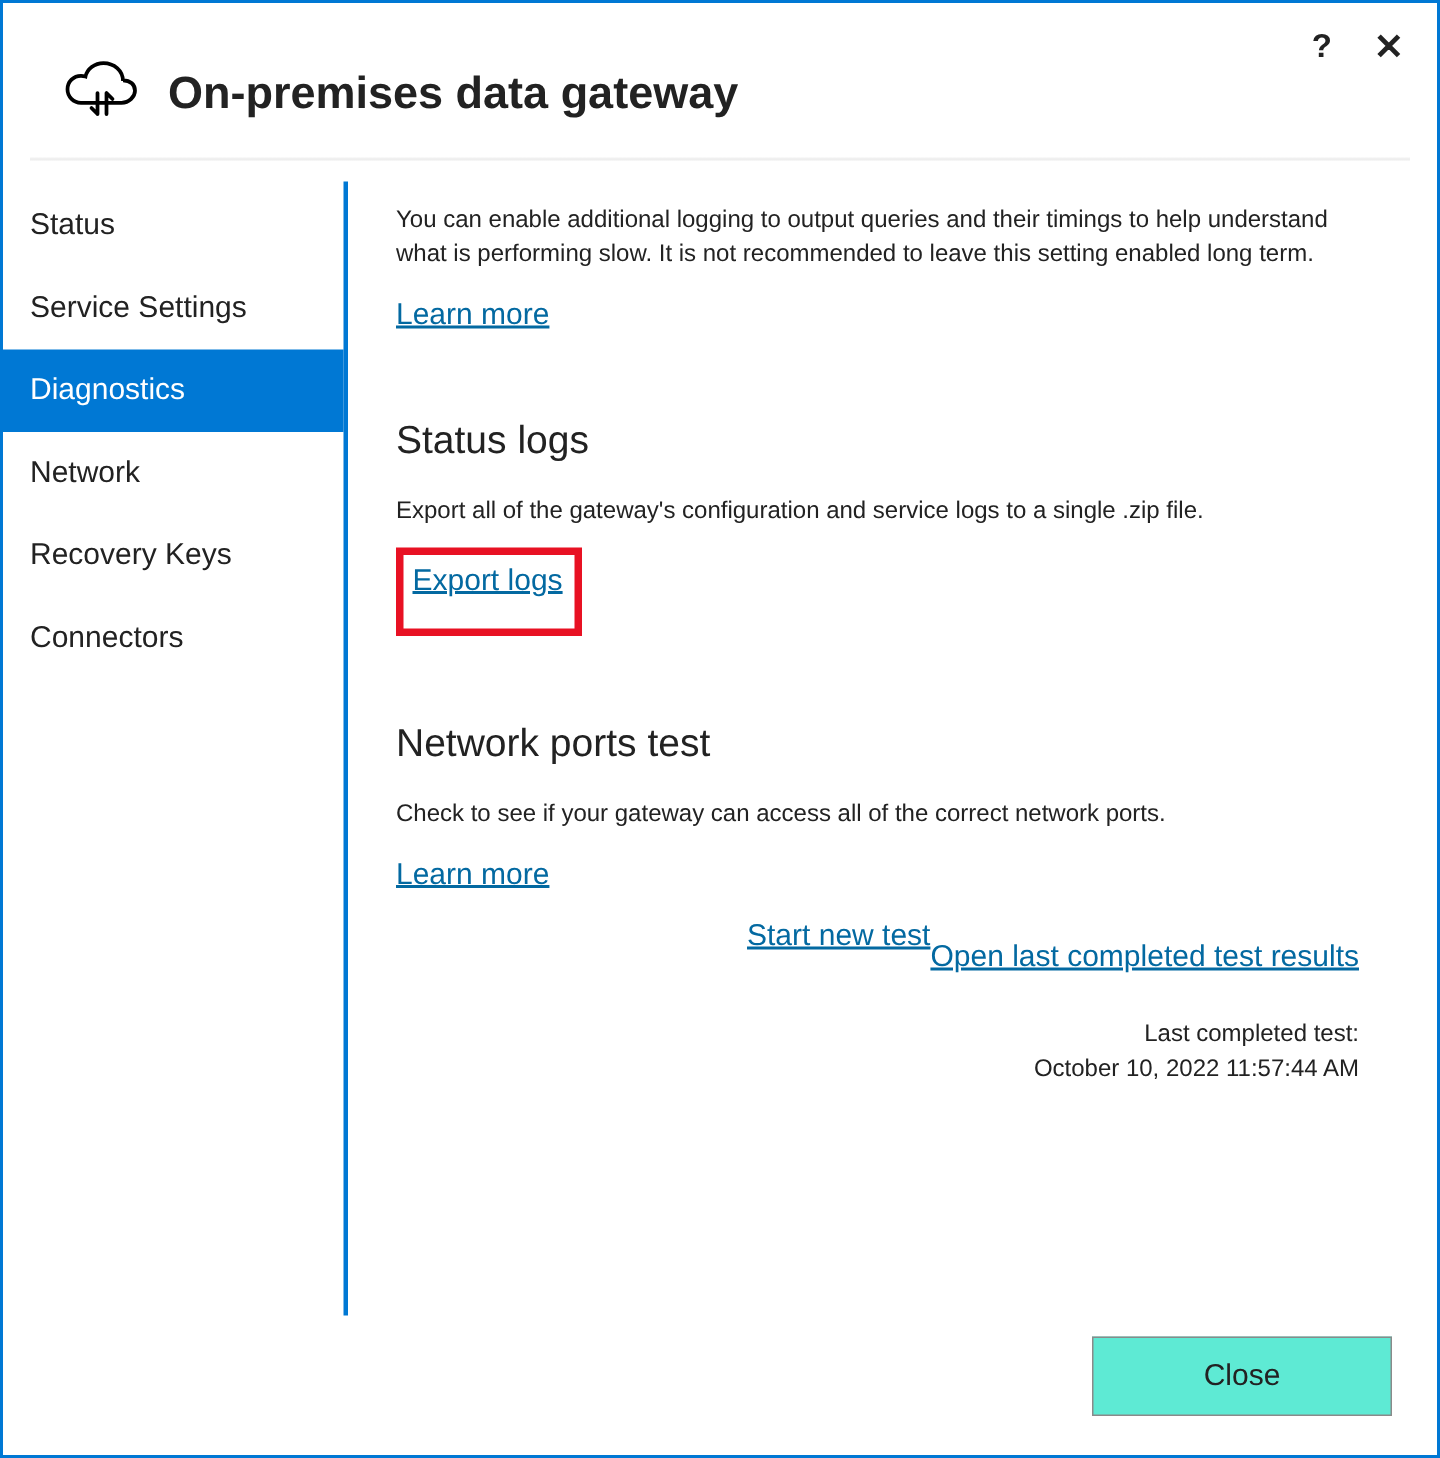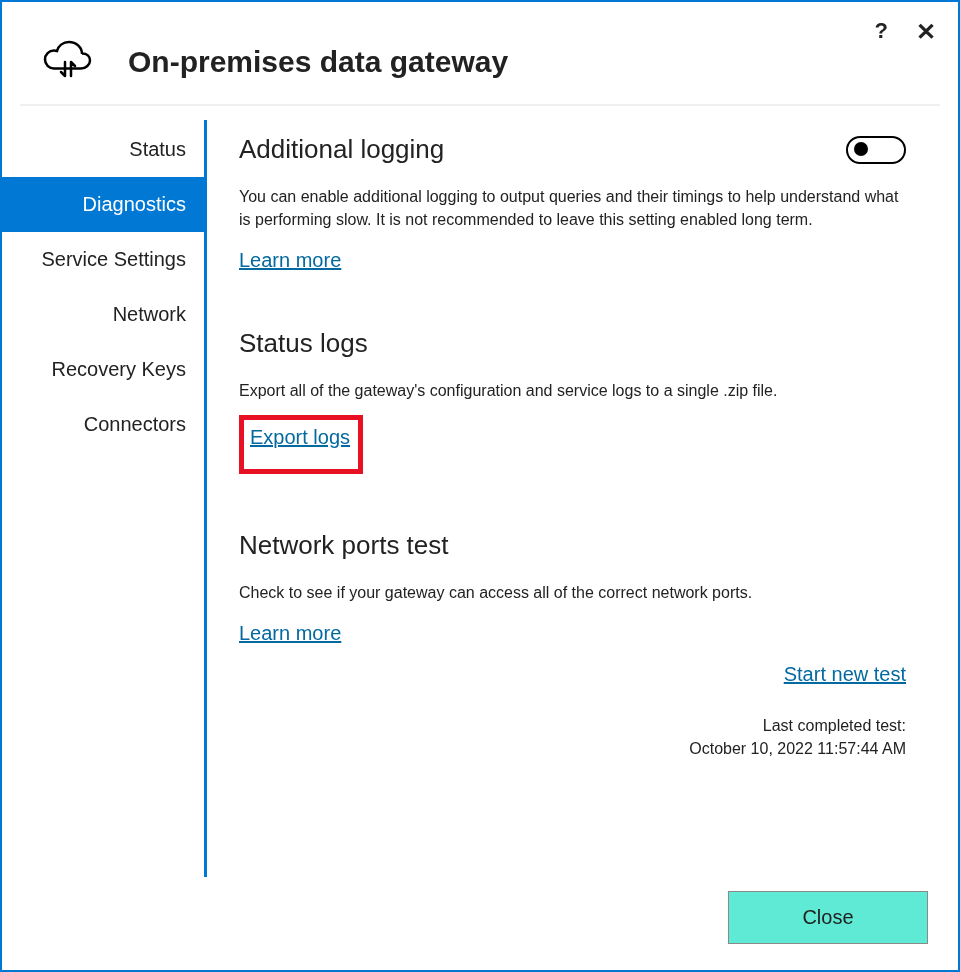--- a/index.html
+++ b/index.html
@@ -14,37 +14,36 @@
     display: flex; align-items: flex-start; justify-content: flex-end;
     padding: 18px 22px 0 22px;
     gap: 28px;
   }
   .titlebar .spacer { flex: 1; }
   .help-icon, .close-icon { font-size: 22px; font-weight: 700; cursor: pointer; line-height: 1; }
   .close-icon { font-size: 24px; }
   .header {
     display: flex; align-items: center;
     padding: 0 40px 18px 40px;
-    gap: 34px;
+    gap: 18px;
     margin-top: -6px;
   }
   .header svg { flex: none; }
   .app-title { font-size: 30px; font-weight: 600; color: #222; }
   .divider {
     height: 2px;
     margin: 0 18px;
     background: linear-gradient(#f2f2f2, #ececec);
   }
   .body {
     flex: 1; display: flex; padding: 14px 18px 0 0;
   }
   .sidebar {
-    width: 202px; flex: none;
+    width: 227px; flex: none;
     padding-top: 2px;
-    text-align: right;
   }
   .sidebar-item {
     padding: 16px 18px;
     font-size: 20px;
     cursor: pointer;
   }
   .sidebar-item.active {
     background: #0078d4; color: #fff;
   }
   .content-wrap {
@@ -118,52 +117,49 @@
     </span>
     <div class="app-title">On-premises data gateway</div>
   </div>
 
   <div class="divider"></div>
 
   <div class="body">
 
     <div class="sidebar">
       <div class="sidebar-item">Status</div>
+      <div class="sidebar-item">Service Settings</div>
       <div class="sidebar-item active">Diagnostics</div>
-      <div class="sidebar-item">Service Settings</div>
       <div class="sidebar-item">Network</div>
       <div class="sidebar-item">Recovery Keys</div>
       <div class="sidebar-item">Connectors</div>
     </div>
 
     <div class="content-wrap">
 
       <div class="section">
-        <div class="section-head">
-          <div class="section-title">Additional logging</div>
-          <div class="toggle"></div>
-        </div>
         <div class="section-desc">You can enable additional logging to output queries and their timings to help understand what is performing slow. It is not recommended to leave this setting enabled long term.</div>
         <a class="link">Learn more</a>
       </div>
 
       <div class="section">
         <div class="section-title" style="margin-bottom:20px;">Status logs</div>
         <div class="section-desc">Export all of the gateway's configuration and service logs to a single .zip file.</div>
         <div class="highlight-box">
           <a class="link">Export logs</a>
         </div>
       </div>
 
       <div class="section" style="margin-bottom:20px;">
         <div class="section-title" style="margin-bottom:20px;">Network ports test</div>
         <div class="section-desc">Check to see if your gateway can access all of the correct network ports.</div>
         <a class="link">Learn more</a>
         <div class="row-links">
           <a class="link">Start new test</a>
+          <a class="link">Open last completed test results</a>
         </div>
         <div class="last-test">
           <div>Last completed test:</div>
           <div>October 10, 2022 11:57:44 AM</div>
         </div>
       </div>
 
     </div>
   </div>
 

